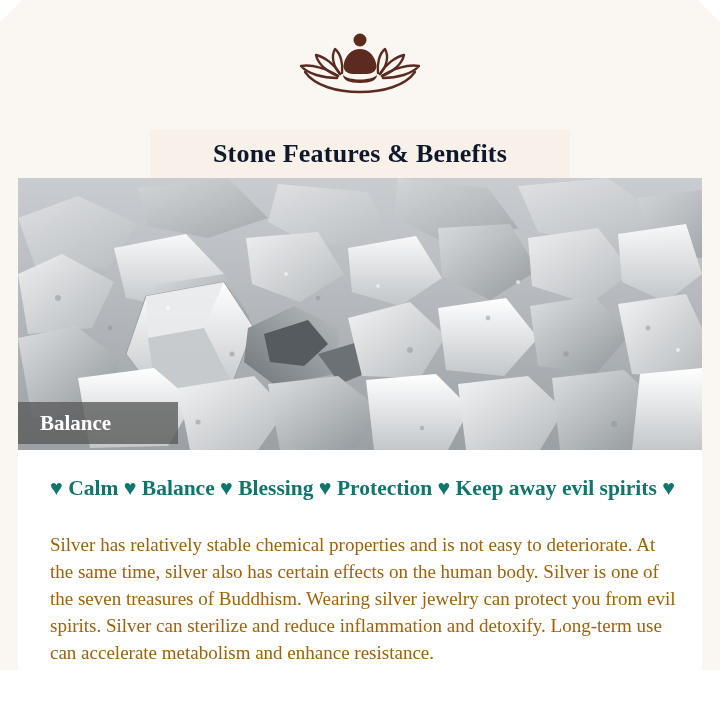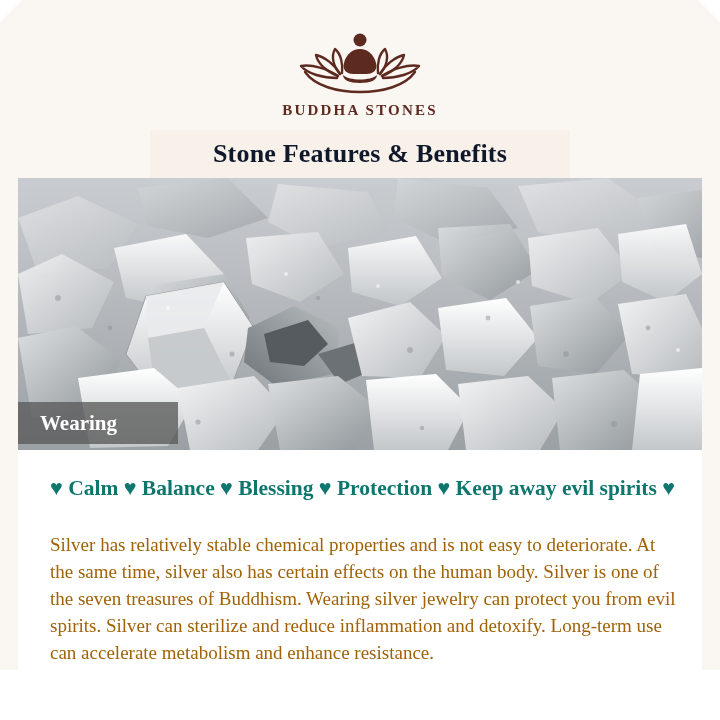--- a/index.html
+++ b/index.html
@@ -167,21 +167,20 @@
 
         <path d="M53 52 C 42 48, 33 40, 31 31 C 40 33, 50 41, 55 50"></path>
         <path d="M97 52 C 108 48, 117 40, 119 31 C 110 33, 100 41, 95 50"></path>
 
         <path d="M52 54 C 38 54, 23 50, 16 42 C 27 40, 43 45, 53 52"></path>
         <path d="M98 54 C 112 54, 127 50, 134 42 C 123 40, 107 45, 97 52"></path>
 
         <path d="M20 48 C 30 62, 52 68, 75 68 C 98 68, 120 62, 130 48"></path>
       </g>
     </svg>
-    <div class="logo-text">BUDDHA STONES</div>
   </div>
 
   <div class="title-bar">
     <div class="title-text">Stone Features &amp; Benefits</div>
   </div>
 
   <div class="photo">
     <svg width="684" height="272" viewBox="0 0 684 272">
       <defs>
         <linearGradient id="bg" x1="0" y1="0" x2="0" y2="1">
@@ -270,21 +269,21 @@
         <circle cx="150" cy="130" r="2"></circle>
         <circle cx="268" cy="96" r="2"></circle>
         <circle cx="360" cy="108" r="1.8"></circle>
         <circle cx="500" cy="104" r="2"></circle>
         <circle cx="660" cy="172" r="2"></circle>
       </g>
     </svg>
   </div>
 
   <div class="stone-label">
-    <span class="label-text">Wearing</span>
+    <span class="label-text">Balance</span>
   </div>
 
   <div class="panel">
     <div class="keywords">♥ Calm ♥ Balance ♥ Blessing ♥ Protection ♥ Keep away evil spirits ♥</div>
     <p class="body-text">Silver has relatively stable chemical properties and is not easy to deteriorate. At the same time, silver also has certain effects on the human body. Silver is one of the seven treasures of Buddhism. Wearing silver jewelry can protect you from evil spirits. Silver can sterilize and reduce inflammation and detoxify. Long-term use can accelerate metabolism and enhance resistance.</p>
   </div>
 
   <div class="bottom-white"></div>
 </div>
 

